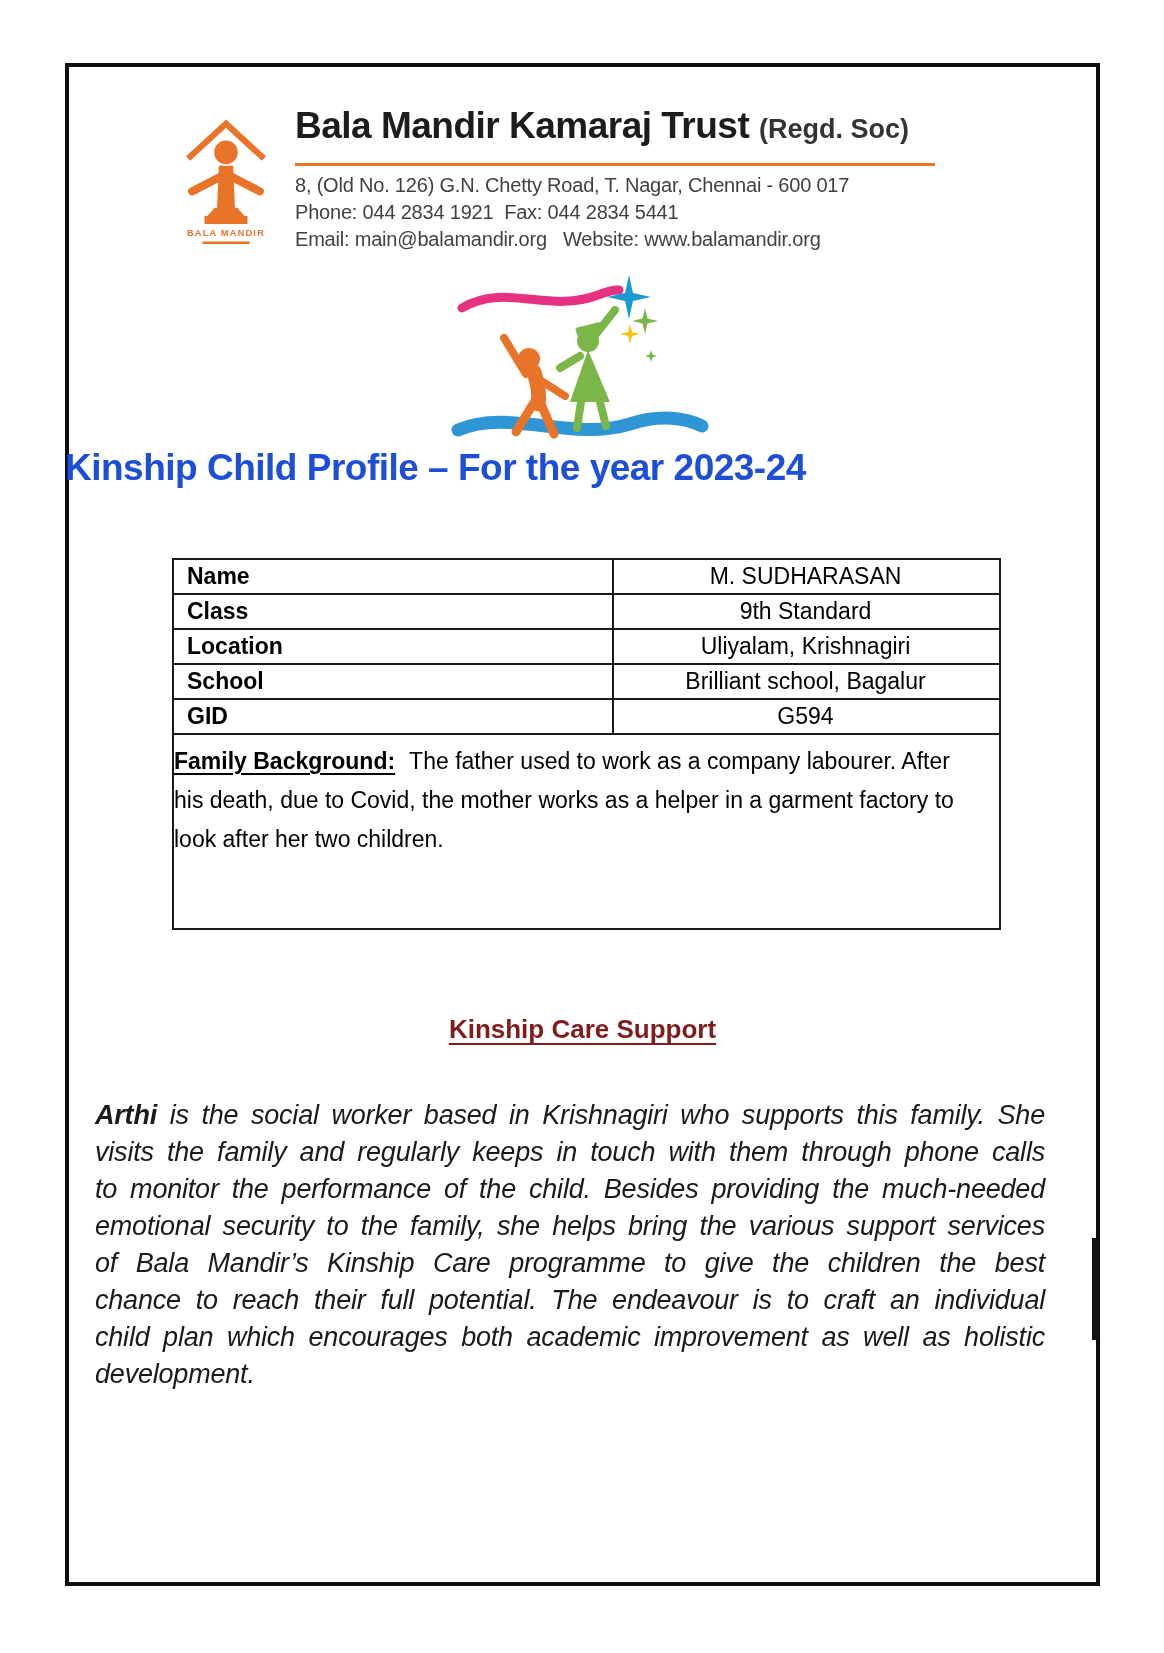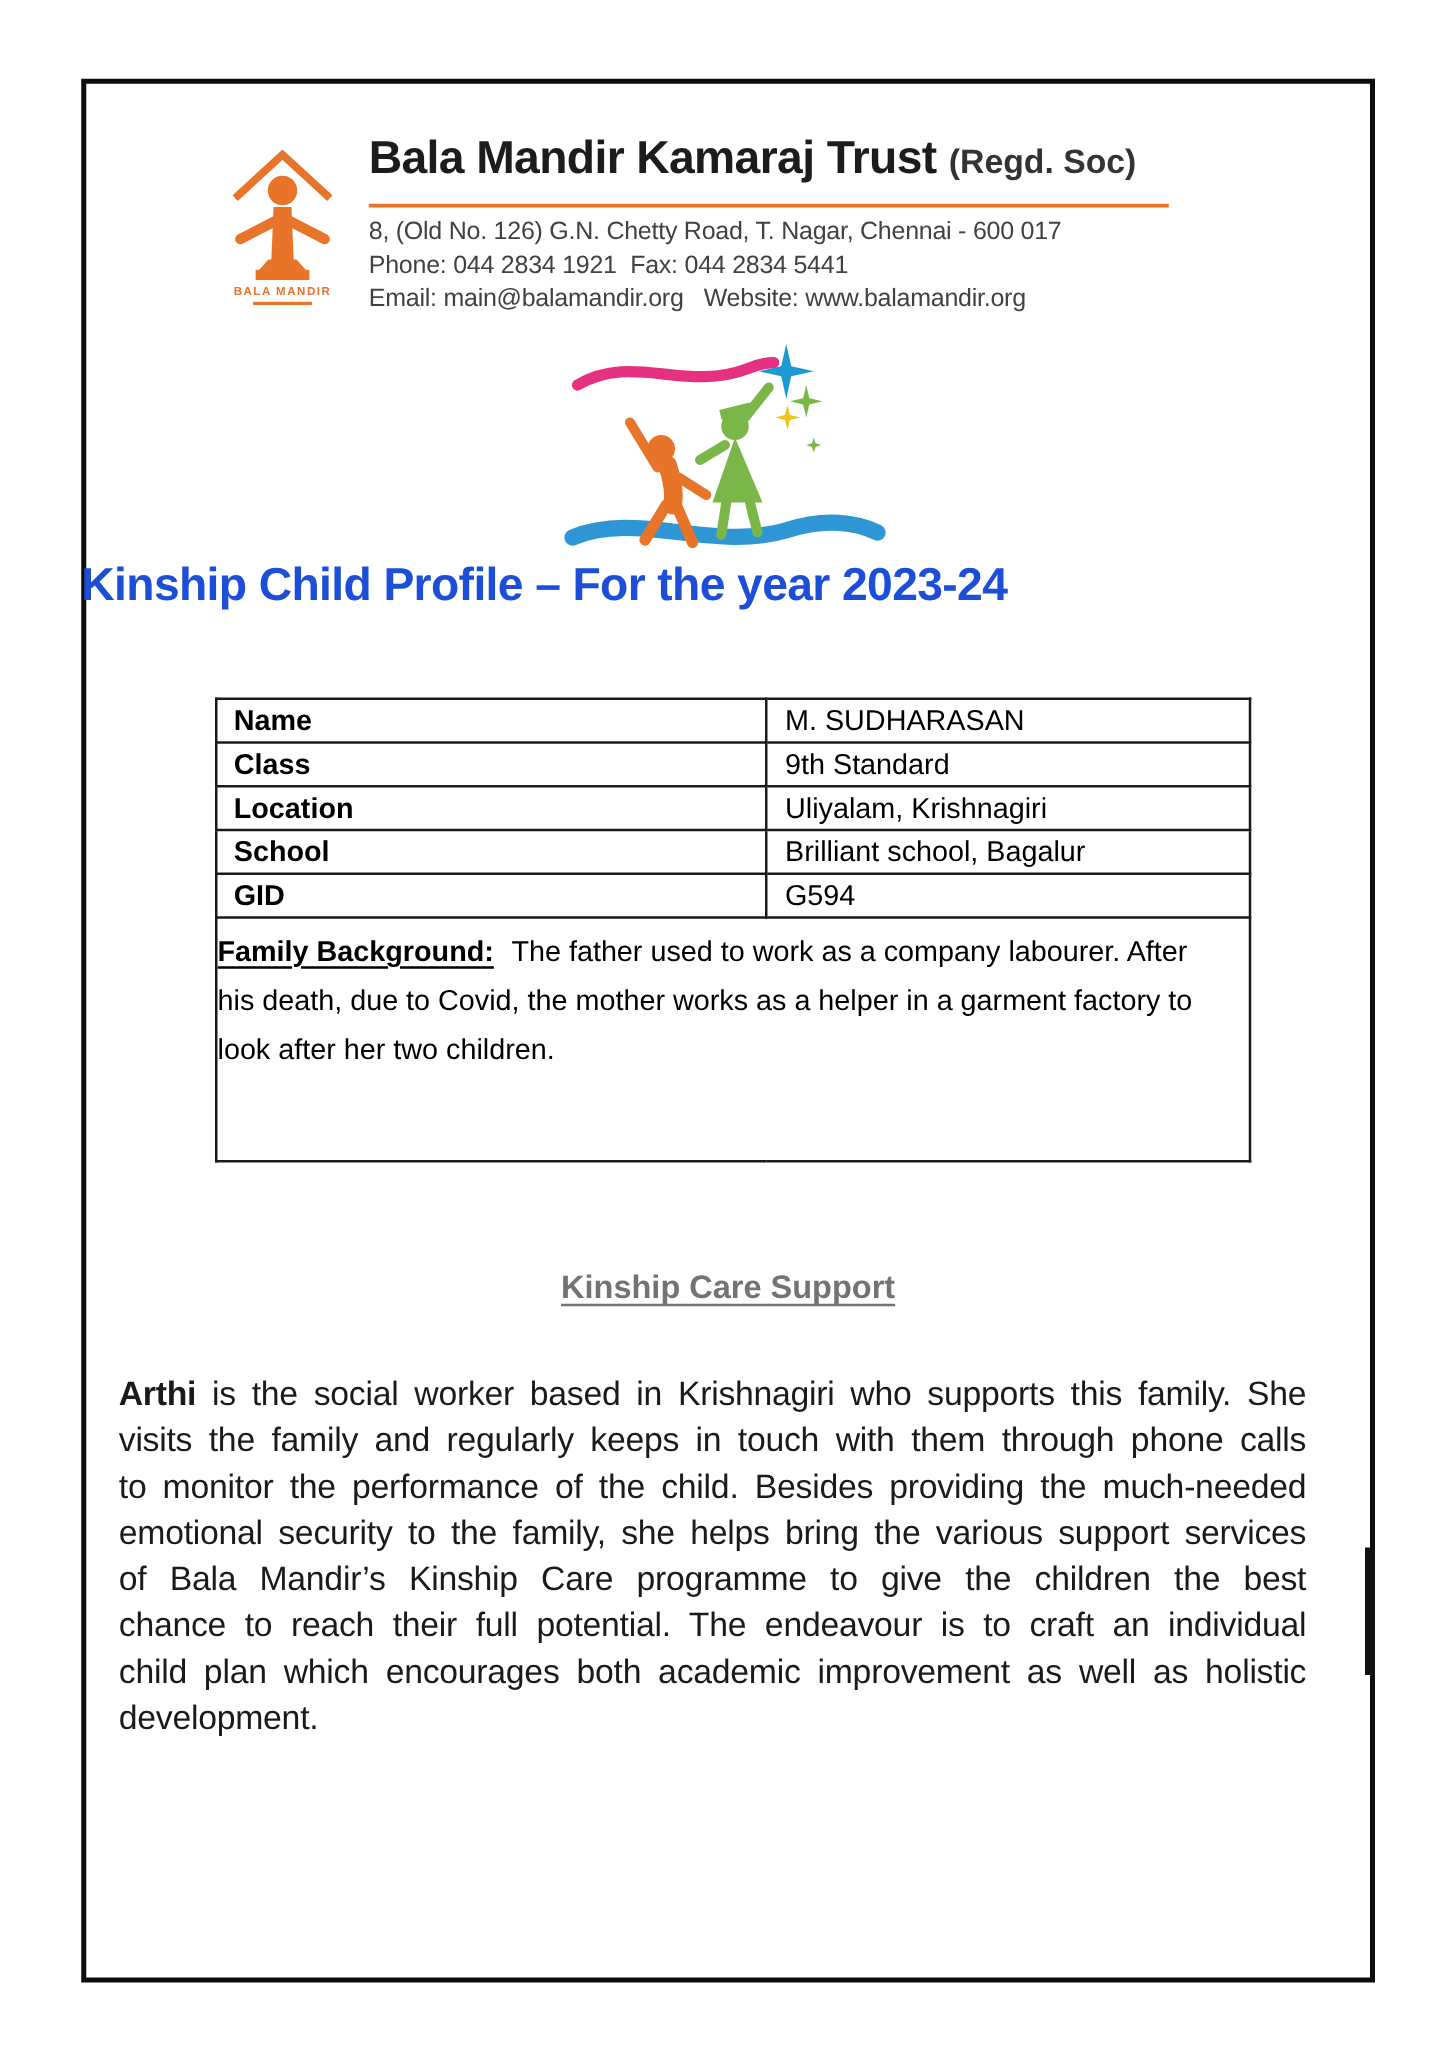--- a/index.html
+++ b/index.html
@@ -28,35 +28,35 @@
   
   .profile-table {
     position:absolute; left:172px; top:558px; width:766px;
     border-collapse:collapse; table-layout:fixed;
   }
   .profile-table td {
     border:2px solid #1a1a1a; font-size:23px; padding:0 16px 0 13px; height:33px;
     overflow:hidden; white-space:nowrap;
   }
   .profile-table td.lbl { width:409px; font-weight:bold; }
-  .profile-table td.val { width:355px; padding-left:14px; }
+  .profile-table td.val { width:355px; padding-left:14px;text-align:center; }
   .profile-table td.fb-cell {
     height:186px; vertical-align:top; padding:7px 24px 0 0;
     line-height:39px; white-space:normal;
   }
   .fb-label { font-weight:bold; text-decoration:underline; text-decoration-thickness:2px; text-underline-offset:4px; margin-right:14px; }
   
   .support-heading {
     position:absolute; left:65px; top:1014px; width:1035px; text-align:center;
-    font-size:26px; font-weight:bold; color:#737373;
+    font-size:26px; font-weight:bold; color:#7f1d1d;
   }
   .support-heading span { text-decoration:underline; text-decoration-thickness:2px; text-underline-offset:5px; }
   .support-paragraph {
     position:absolute; left:95px; top:1070px; width:950px;
-    font-size:27px; line-height:37px; color:#1a1a1a;
+    font-size:27px; font-style:italic; line-height:37px; color:#1a1a1a;
     text-align:justify; word-spacing:0.14em; letter-spacing:-0.2px;
   }
   .lead-word { font-weight:bold; }
   .edge-tick { position:absolute; left:1092px; top:1238px; width:8px; height:102px; background:#111; }
 </style>
 </head>
 <body>
 
 <div class="page">
   <div class="frame"></div>

